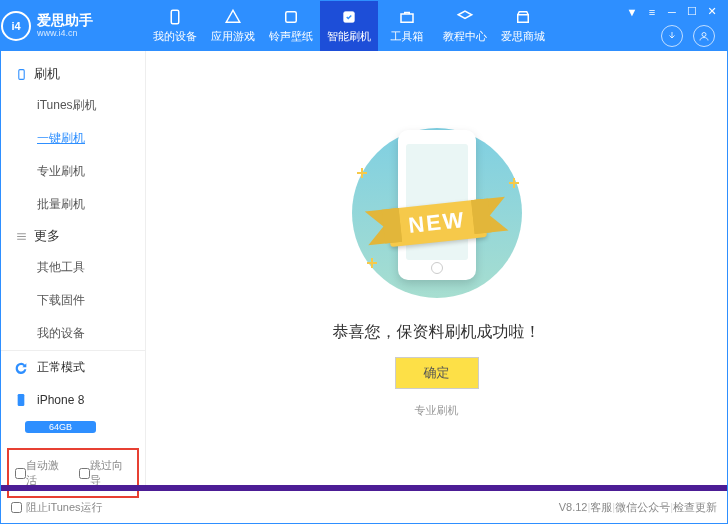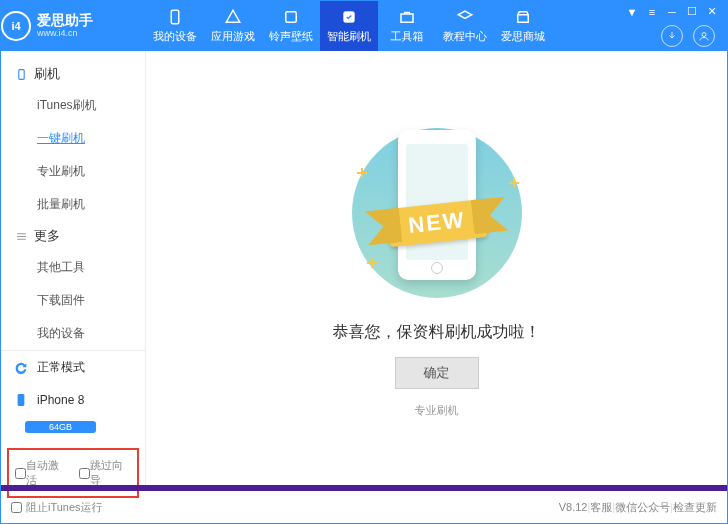--- a/index.html
+++ b/index.html
@@ -57,21 +57,21 @@
 .illus-ribbon::before, .illus-ribbon::after { content: ""; position: absolute; top: 0; width: 0; height: 0; border: 17px solid #e2b63a; }
 .illus-ribbon::before { left: -22px; border-left-color: transparent; }
 .illus-ribbon::after { right: -22px; border-right-color: transparent; }
 .sparkle { position: absolute; width: 10px; height: 10px; }
 .sparkle::before, .sparkle::after { content: ""; position: absolute; background: #f6c94a; }
 .sparkle::before { left: 4px; top: 0; width: 2px; height: 10px; }
 .sparkle::after { left: 0; top: 4px; width: 10px; height: 2px; }
 .s1 { left: 20px; top: 50px; } .s2 { right: 18px; top: 60px; } .s3 { left: 30px; bottom: 40px; }
 
 .success-text { font-size: 16px; color: #333; }
-.ok-btn { border: 1px solid #ccc; background: #e5e5e5; padding: 6px 28px; font-size: 13px; color: #555; cursor: pointer; }
+.ok-btn { border: 1px solid #ccc; background: #fde047; padding: 6px 28px; font-size: 13px; color: #555; cursor: pointer; }
 .log-link { font-size: 11px; color: #999; cursor: pointer; }
 
 .statusbar { height: 38px; border-top: 6px solid #4c1d95; display: flex; align-items: center; font-size: 11px; color: #888; padding: 4px 10px; }
 .statusbar label { display: flex; align-items: center; gap: 4px; cursor: pointer; }
 .statusbar input { width: 11px; height: 11px; }
 .status-right { margin-left: auto; display: flex; align-items: center; gap: 0; }
 .status-right .sep { color: #ddd; }
 .status-right span { cursor: pointer; }
 </style>
 </head>

